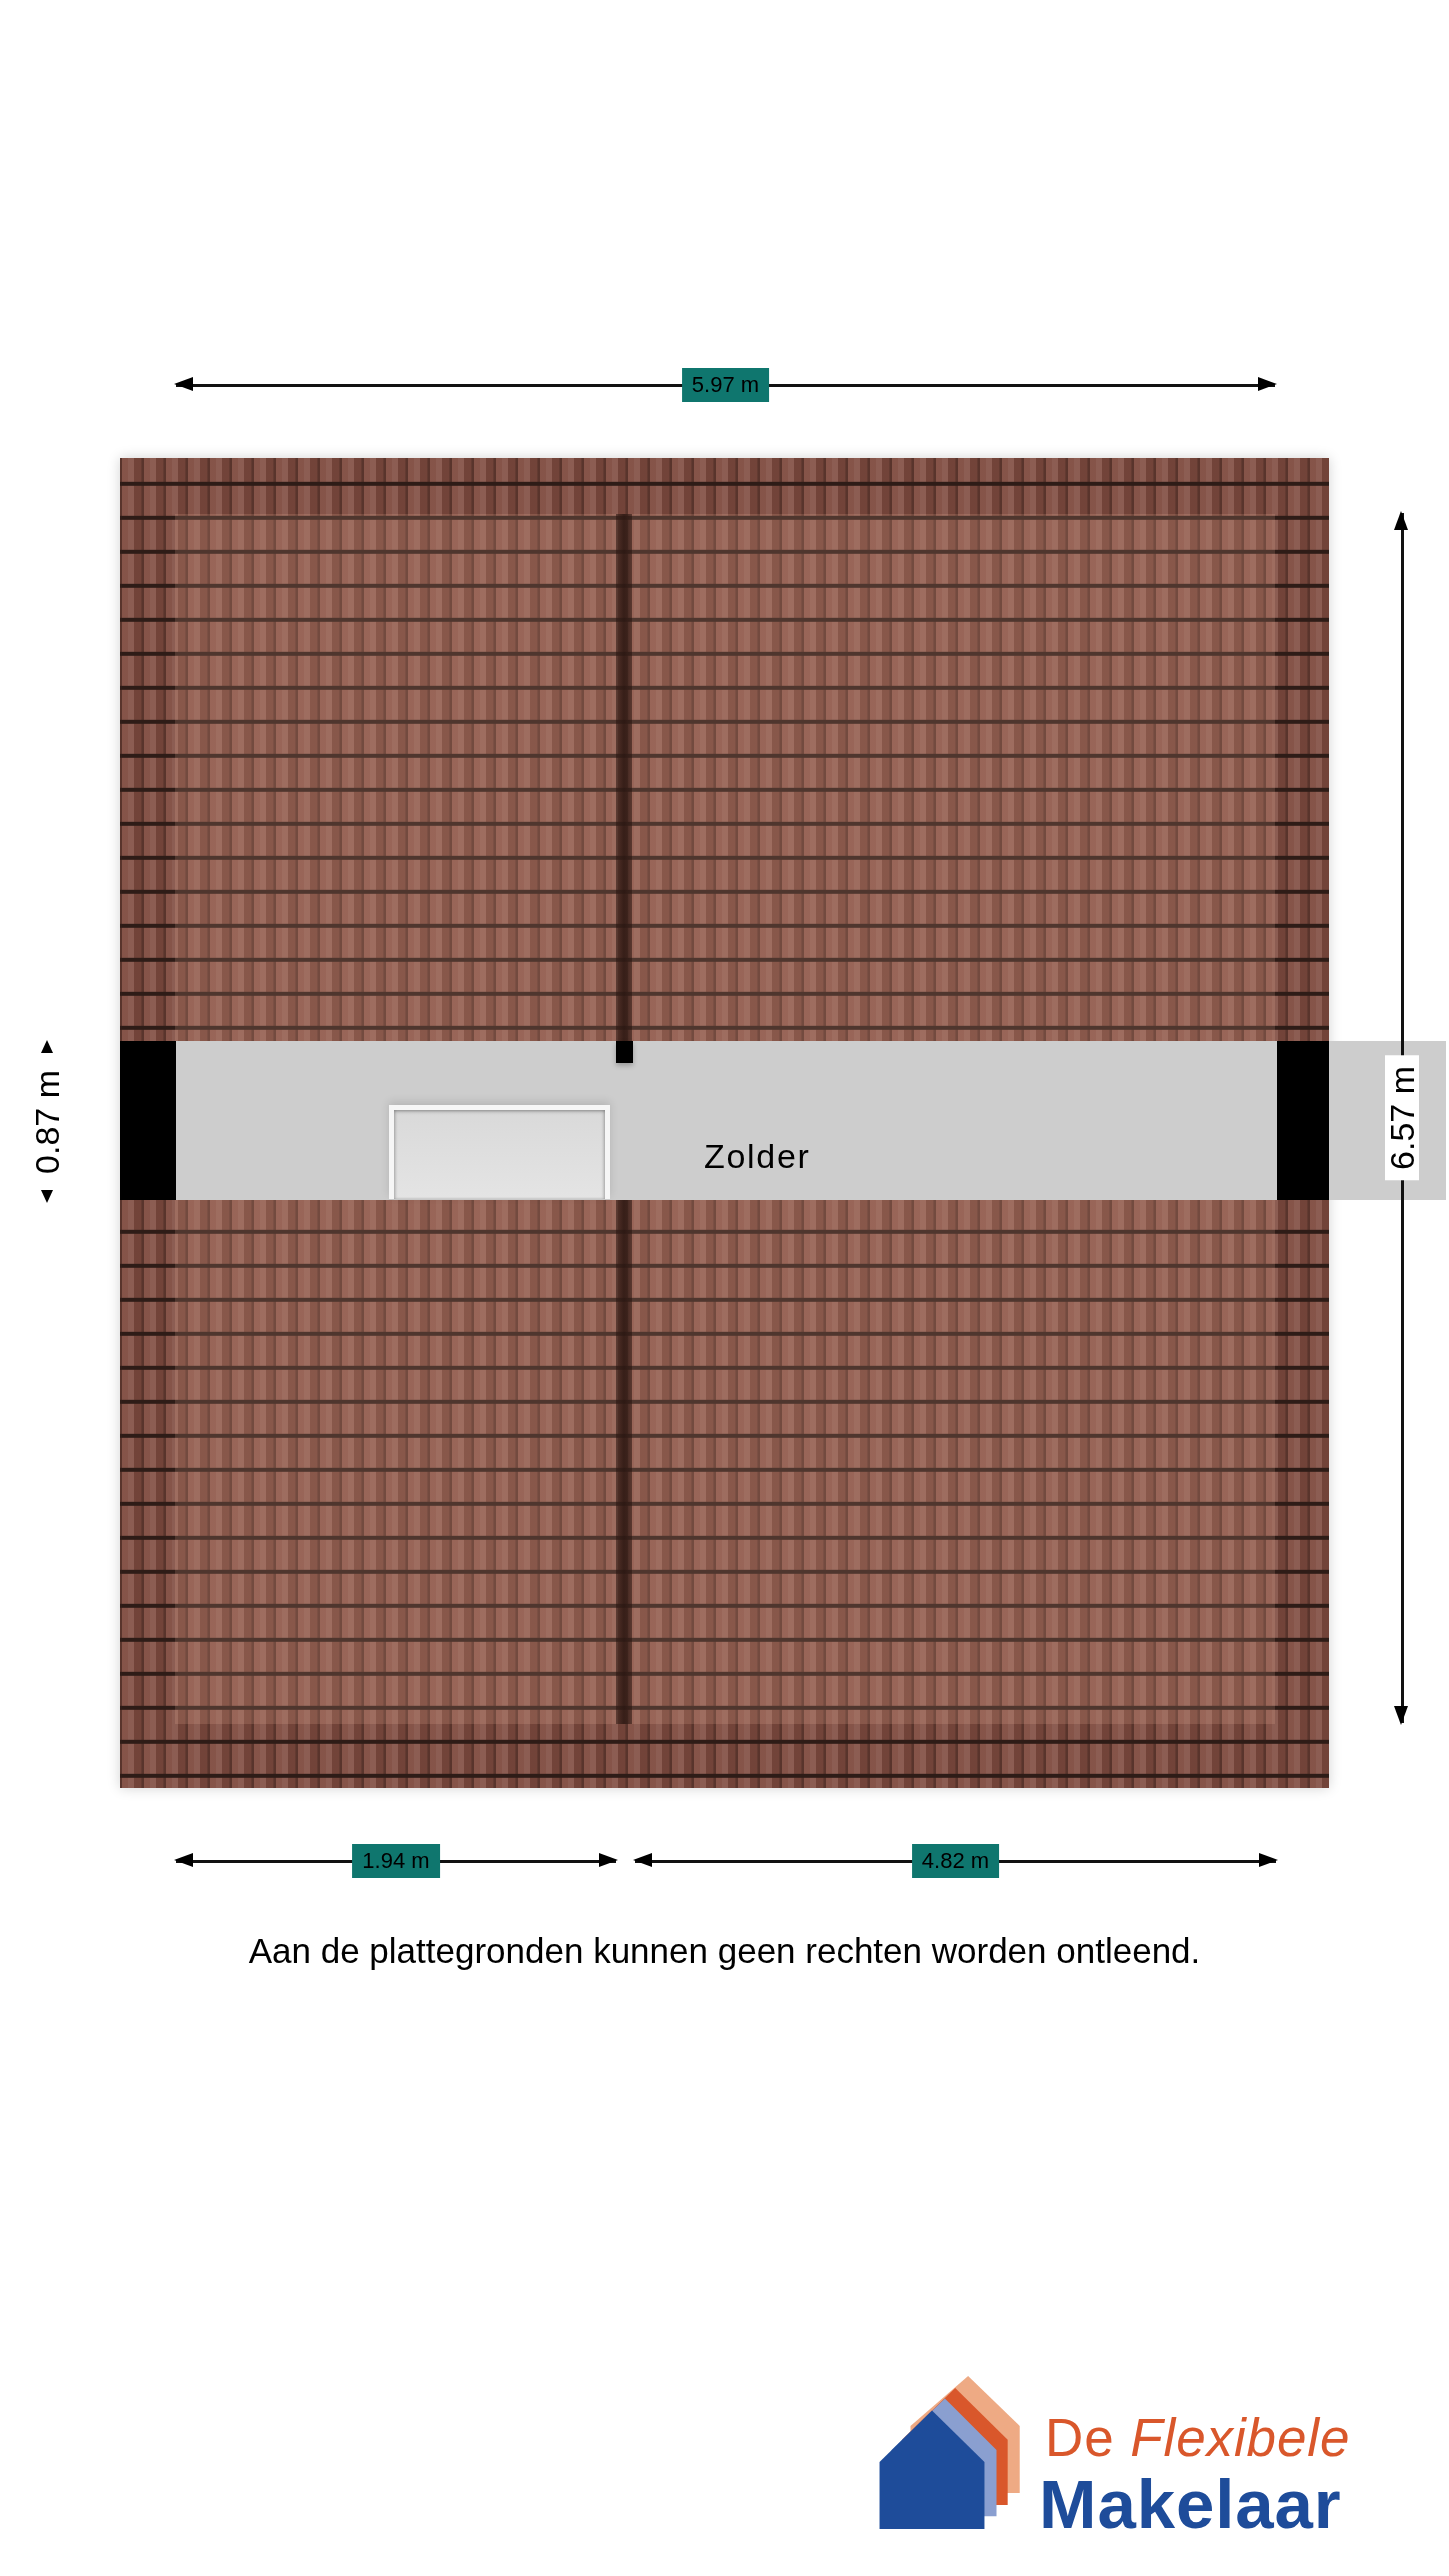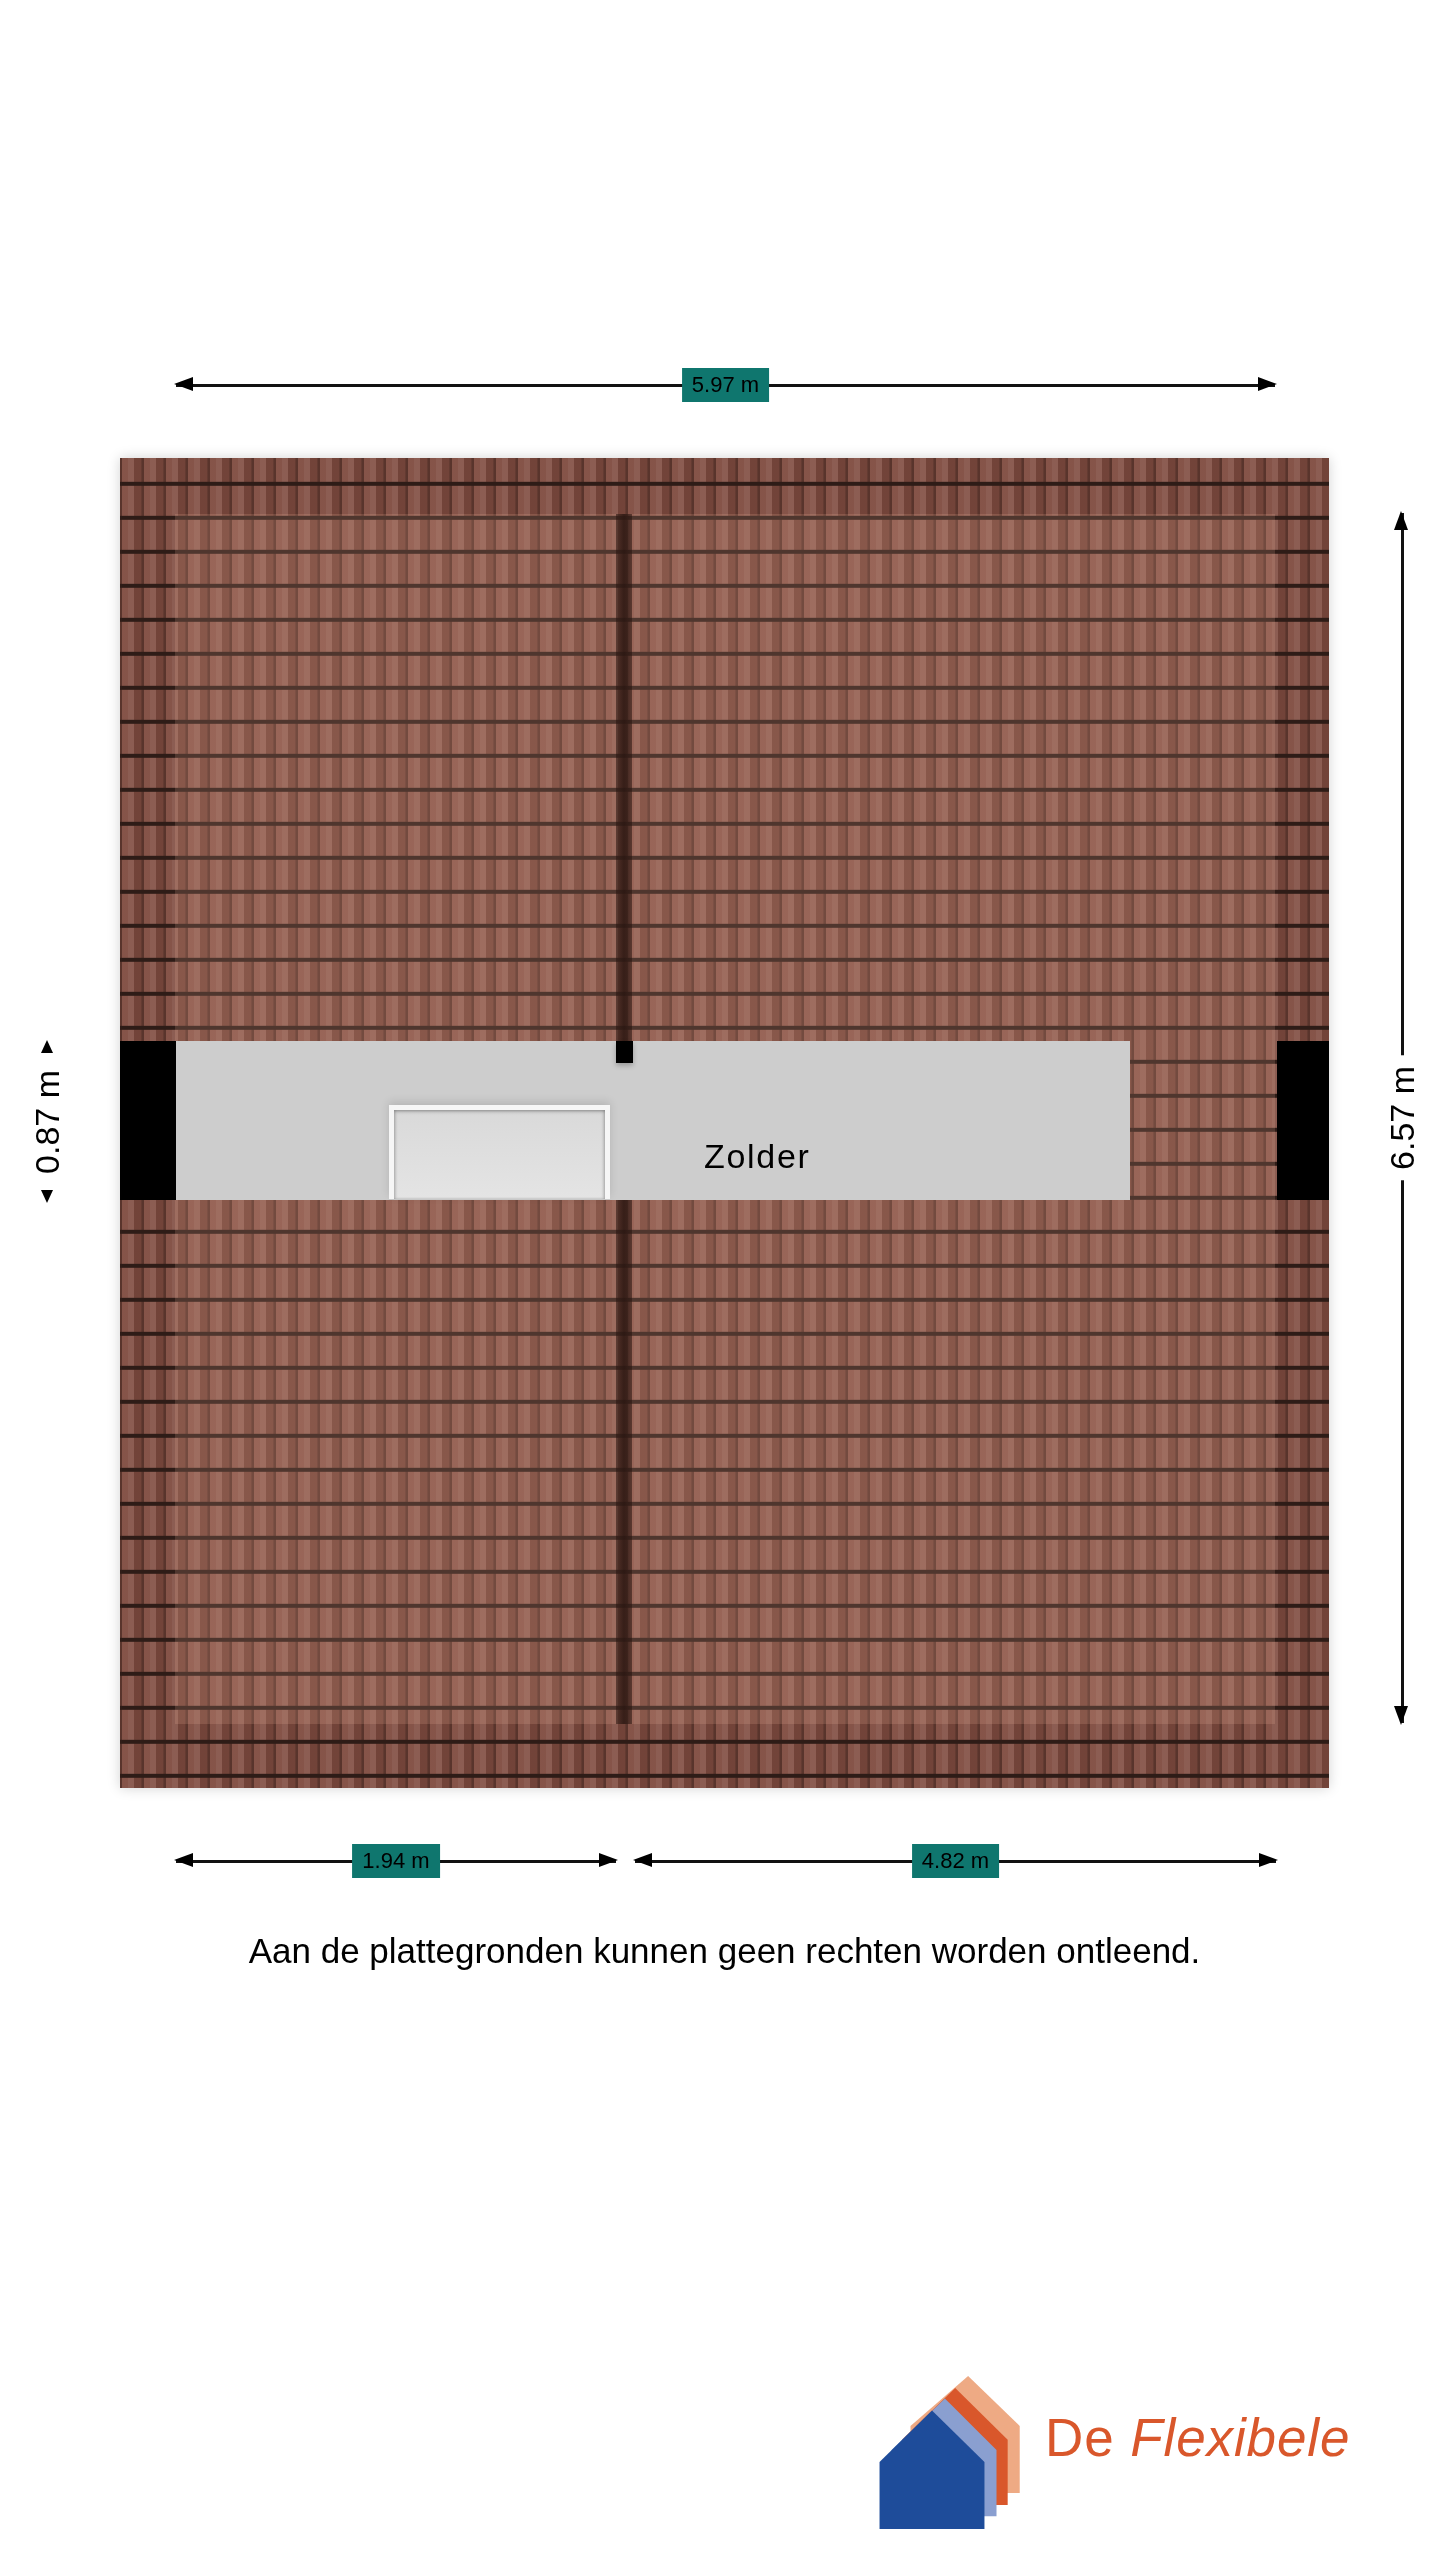--- a/index.html
+++ b/index.html
@@ -22,21 +22,21 @@
     background-position: 0 -5.2px, 0 0;
   }
   .roof-inner {
     position: absolute; left: 55px; top: 56px; width: 1100px; height: 1210px;
     background: rgba(255, 190, 170, 0.16);
   }
   .ridge {
     position: absolute; width: 15.5px; background: linear-gradient(90deg, rgba(40,20,15,0.55), rgba(40,20,15,0.85), rgba(40,20,15,0.55));
   }
   .band {
-    position: absolute; left: 120px; top: 1041px; width: 1010px; height: 159px;
+    position: absolute; left: 120px; top: 1041px; width: 1326px; height: 159px;
     background: #cdcdcd;
   }
   .wall-block { position: absolute; top: 0; height: 159px; background: #000; }
   .notch { position: absolute; left: 496px; top: 0; width: 17px; height: 22px; background: #000;
            box-shadow: 0 2.6px 5.2px rgba(0,0,0,0.25); }
   .hatch {
     position: absolute; left: 269px; top: 64px; width: 221px; height: 94px;
     background: #ececec; box-shadow: 0 -3.4px 8.6px rgba(0,0,0,0.12);
     box-sizing: border-box; border: 5.2px solid #f6f6f6; border-bottom: none;
   }
@@ -145,14 +145,15 @@
     <polygon points="92,21 153,81 153,157 30,157 30,81" fill="#d9572b"></polygon>
 
     <polygon points="80,33 140,93 140,170 18,170 18,93" fill="#8a9fd0"></polygon>
 
     <polygon points="65,47 126,107 126,185 4,185 4,107" fill="#1e4c9a"></polygon>
   </svg>
   <div class="logo-line1">
     <span>De</span>
     <span class="italic">Flexibele</span>
   </div>
+  <div class="logo-line2">Makelaar</div>
 </div>
 
 
 </body></html>

